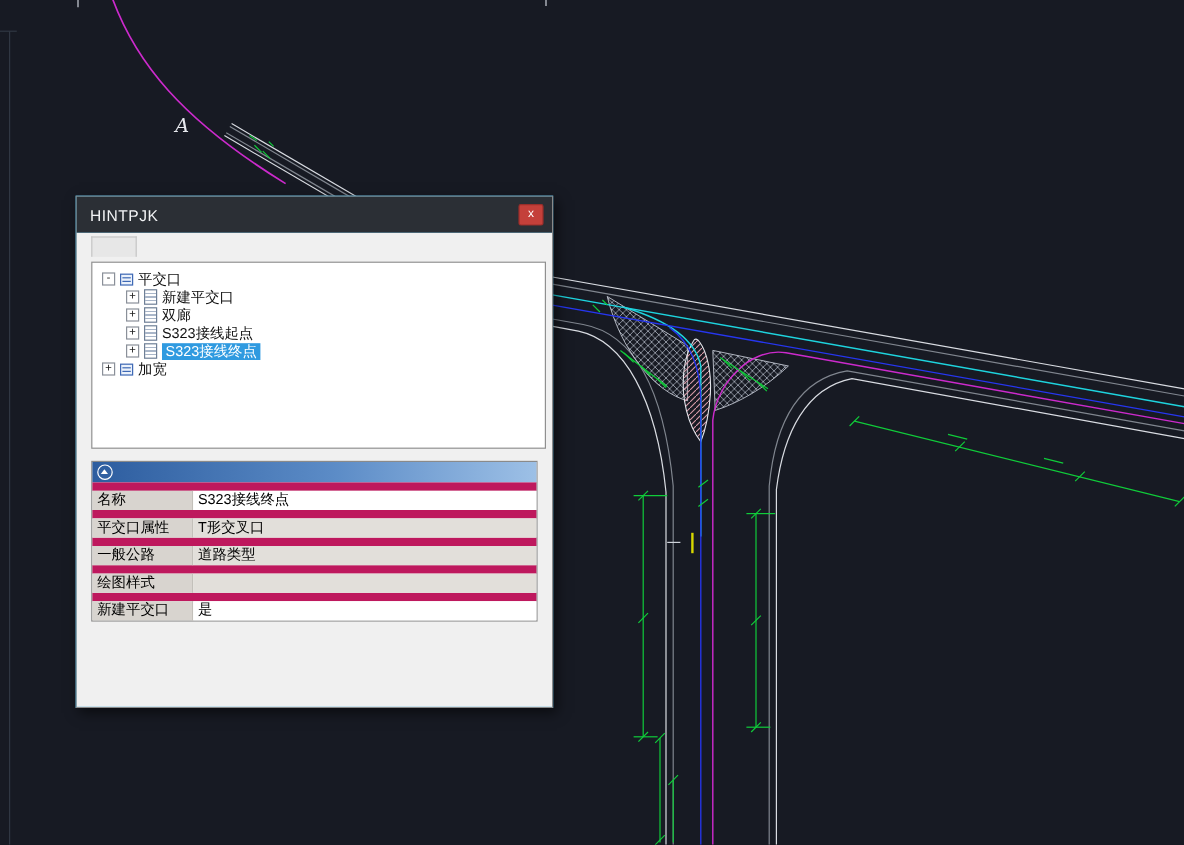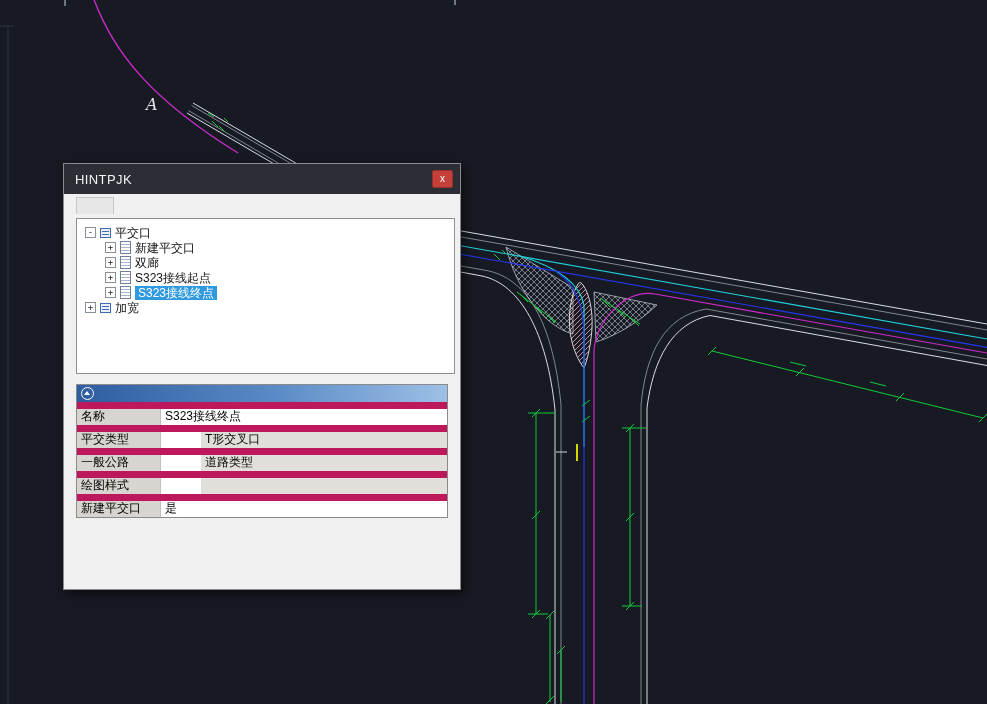--- a/index.html
+++ b/index.html
@@ -76,21 +76,21 @@
   .collapse-icon::after{
     content:"";position:absolute;left:2px;top:3px;
     border:3px solid transparent;border-bottom:4px solid #fff;border-top:none;
   }
   .prop-row{display:grid;grid-template-columns:84px 1fr;height:16px;border-top:7px solid #be185d;}
   .prop-label{
     background:#d8d4cf;padding:0 4px;border-right:1px solid #c3c0ba;
     line-height:15px;color:#000;white-space:nowrap;overflow:hidden;
   }
   .prop-value{background:#fff;padding:0 4px;line-height:15px;color:#000;white-space:nowrap;}
-  .prop-value.muted{background:#e2dfda;margin-left:40px;}
+  .prop-value.muted{background:#e2dfda;}
 </style>
 </head>
 <body>
 
 <svg class="canvas" width="987" height="704" viewBox="0 0 987 704">
   <defs>
     <pattern id="xh" width="6" height="6" patternUnits="userSpaceOnUse">
       <path d="M0 0L6 6M6 0L0 6" stroke="#b9bfcc" stroke-width="0.6"></path>
     </pattern>
     <pattern id="dh" width="5" height="5" patternUnits="userSpaceOnUse">
@@ -245,21 +245,21 @@
 
     <div class="props-panel">
       <div class="props-header">
         <span class="collapse-icon"></span>
       </div>
       <div class="prop-row">
         <span class="prop-label">名称</span>
         <span class="prop-value">S323接线终点</span>
       </div>
       <div class="prop-row">
-        <span class="prop-label">平交类型</span>
+        <span class="prop-label">平交口属性</span>
         <span class="prop-value muted">T形交叉口</span>
       </div>
       <div class="prop-row">
         <span class="prop-label">一般公路</span>
         <span class="prop-value muted">道路类型</span>
       </div>
       <div class="prop-row">
         <span class="prop-label">绘图样式</span>
         <span class="prop-value muted"></span>
       </div>

